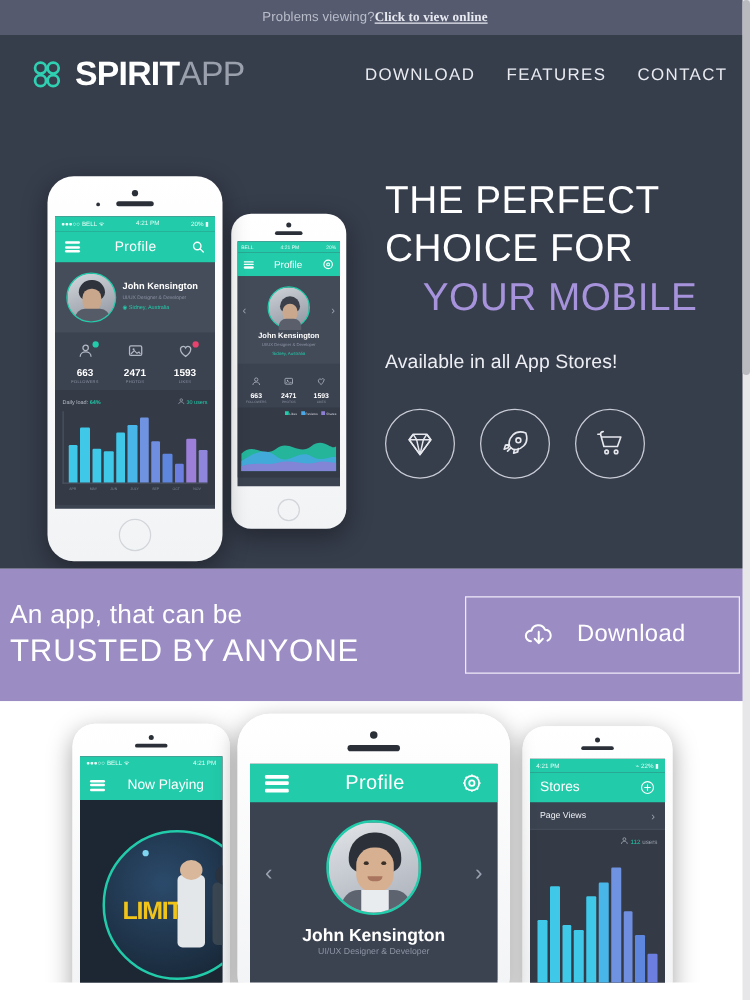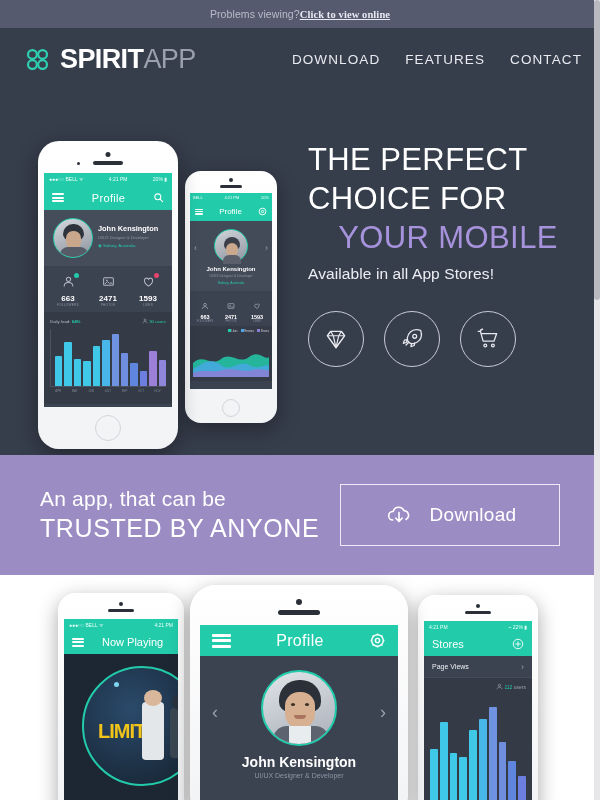--- a/index.html
+++ b/index.html
@@ -39,21 +39,21 @@
   }
 
   
   .hero-copy { position: absolute; left: 308px; top: 112px; width: 280px; }
   .headline {
     font-size: 31px; line-height: 39px; color: #ffffff;
     letter-spacing: .4px; font-weight: normal;
   }
   .headline .accent { color: #a693dc; text-align: center; }
   .sub {
-    margin-top: 8px; font-size: 15.5px; color: #eceef3;
+    margin-top: 24px; font-size: 15.5px; color: #eceef3;
     letter-spacing: .1px;
   }
   .badges { margin-top: 28px; display: flex; gap: 20px; }
   .badge {
     width: 56px; height: 56px; border-radius: 50%;
     border: 1.6px solid #c9ccd6;
     display: flex; align-items: center; justify-content: center;
   }
 
   
@@ -77,22 +77,22 @@
   .statrow { display: flex; }
   .statcell { flex: 1; text-align: center; }
   .statnum { color:#fff; font-weight:bold; }
   .statlbl { color:#8d94a4; }
 
   .barchart { display:flex; align-items:flex-end; }
   .barchart span { display:block; border-radius:1px 1px 0 0; }
 
   
   .band {
-    position: relative; height: 120px; background: #9b8cc4;
-    display: flex; align-items: center; padding: 0 40px;
+    position: relative; height: 106px; background: #9b8cc4;
+    display: flex; align-items: center; padding: 0 8px;
   }
   .band-copy { flex: 1; }
   .band-l1 { font-size: 21px; color: #ffffff; letter-spacing: .2px; }
   .band-l2 { font-size: 25px; color: #ffffff; letter-spacing: .6px; margin-top: 3px; }
   .dlbtn {
     width: 220px; height: 62px; border: 1.4px solid #efeaf8;
     display: flex; align-items: center; justify-content: center; gap: 16px;
     color: #ffffff; font-size: 19px; letter-spacing: .3px;
   }
 
@@ -401,21 +401,21 @@
         </div>
         <div class="appbar" style="height:24px;padding:0 8px;justify-content:flex-start;gap:18px;">
           <div class="hamb" style="width:12px;height:9px;">
               <i style="height:2px"></i>
               <i style="height:2px"></i>
               <i style="height:2px"></i>
             </div>
           <span style="font-size:11px;">Now Playing</span>
         </div>
         <div style="position:relative;height:165px;background:#1d2733;overflow:hidden;">
-          <div style="position:absolute;left:18px;top:12px;width:120px;height:120px;border-radius:50%;border:2px solid #22cbaa;background:radial-gradient(circle at 40% 35%,#2b4a6b,#14202c);overflow:hidden;">
+          <div style="position:absolute;left:18px;top:24px;width:120px;height:120px;border-radius:50%;border:2px solid #22cbaa;background:radial-gradient(circle at 40% 35%,#2b4a6b,#14202c);overflow:hidden;">
             <div style="position:absolute;left:14px;top:52px;font-size:20px;font-weight:bold;color:#f0c419;font-family:'Liberation Sans',sans-serif;letter-spacing:-1px;">LIMIT</div>
             <div style="position:absolute;left:58px;top:34px;width:22px;height:58px;background:#e4e7ea;border-radius:4px;"></div>
             <div style="position:absolute;left:60px;top:22px;width:18px;height:16px;border-radius:50%;background:#d8b79a;"></div>
             <div style="position:absolute;left:86px;top:40px;width:20px;height:50px;background:#3a4652;border-radius:4px;"></div>
             <div style="position:absolute;left:88px;top:26px;width:17px;height:16px;border-radius:50%;background:#2a3340;"></div>
             <div style="position:absolute;left:30px;top:14px;width:5px;height:5px;border-radius:50%;background:#7fd4f0;"></div>
 
           </div>
         </div>
       </div>

